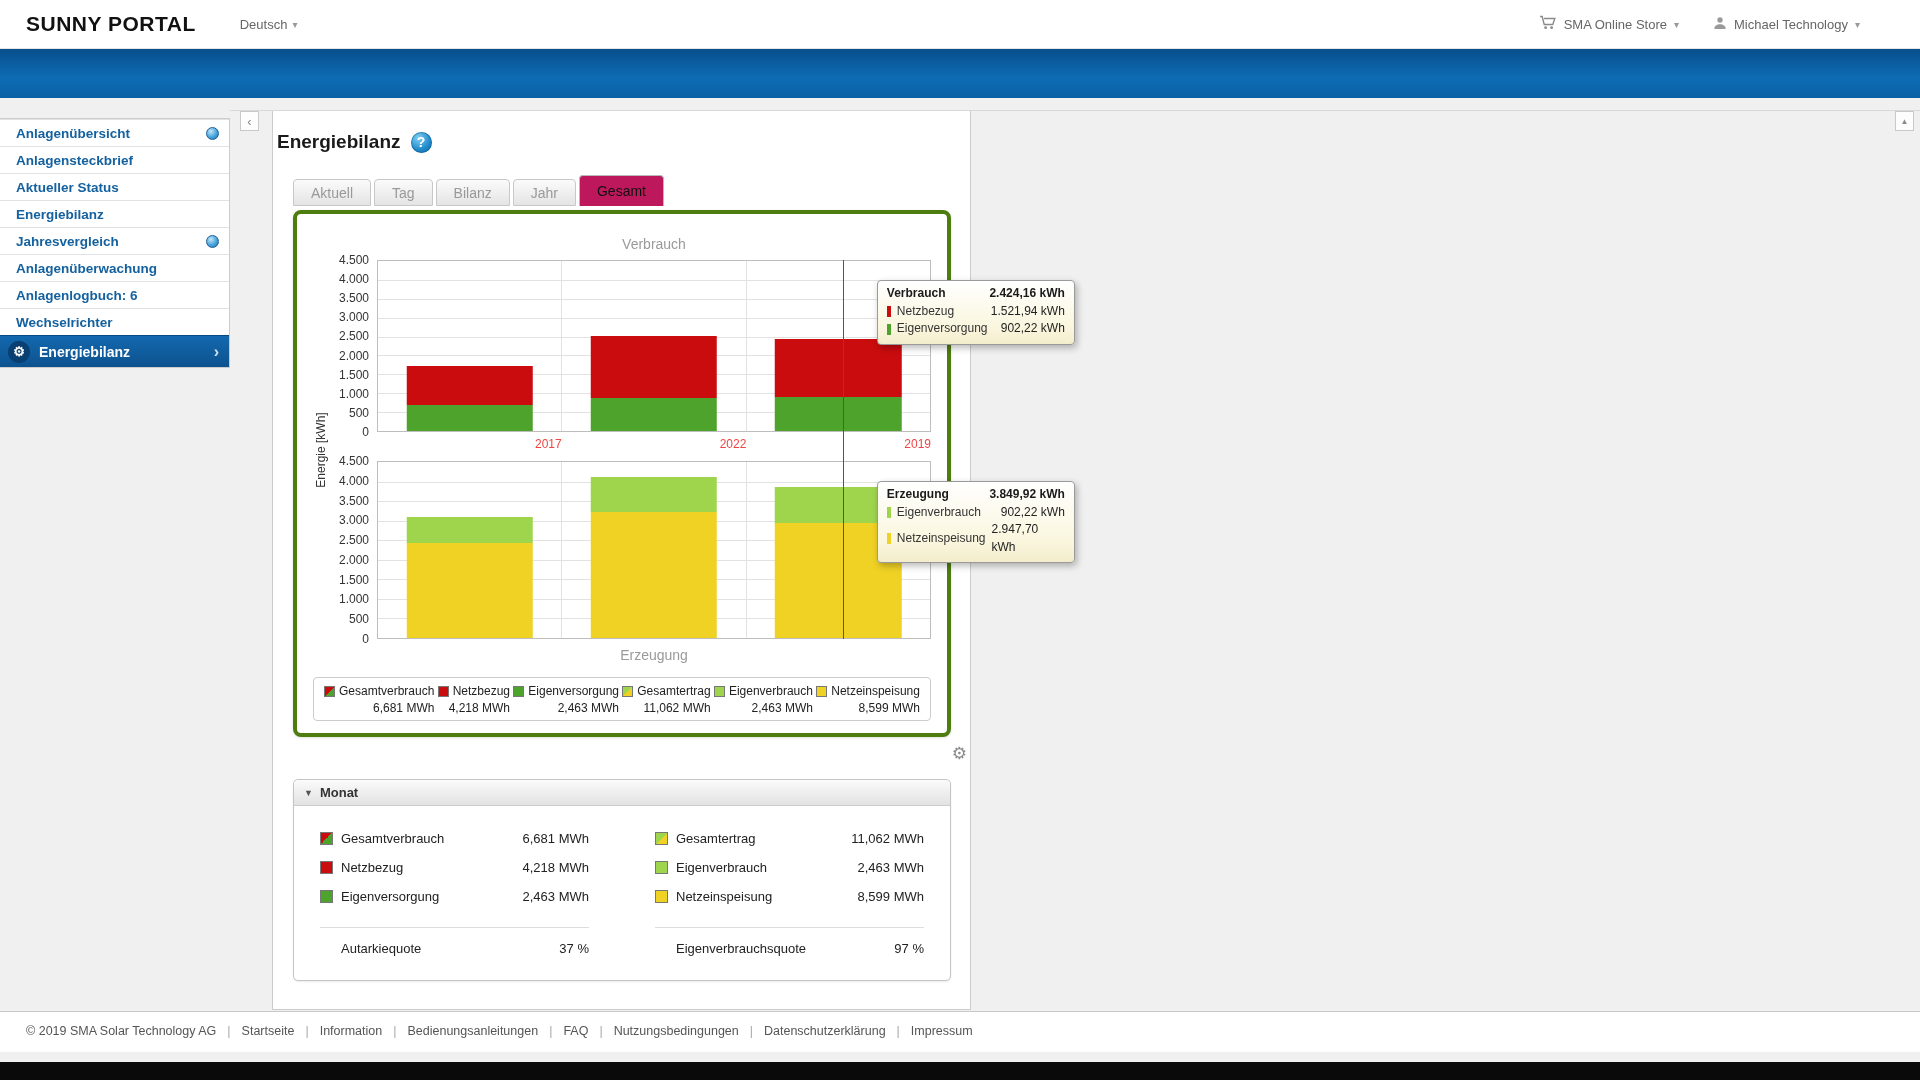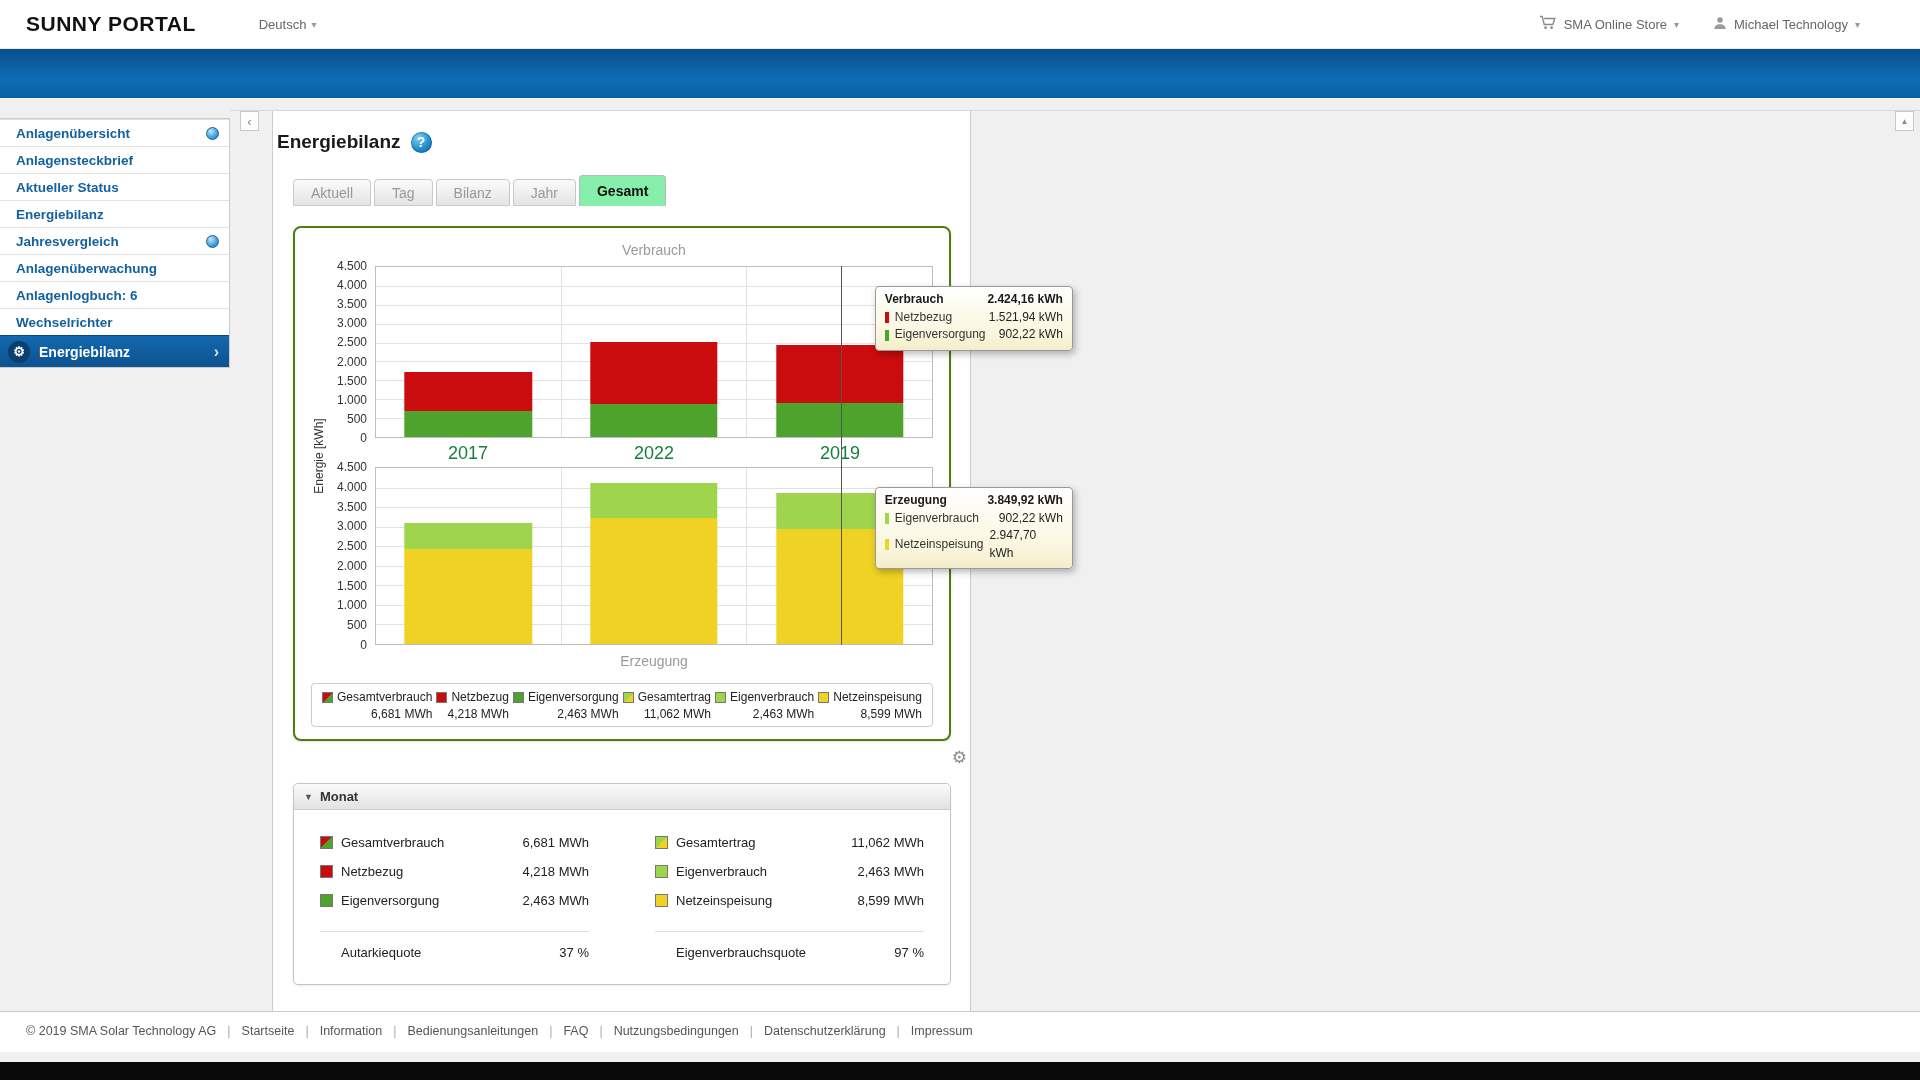--- a/index.html
+++ b/index.html
@@ -5,21 +5,21 @@
   * { box-sizing: border-box; margin: 0; padding: 0; }
   html, body { width: 1920px; height: 1080px; overflow: hidden; }
   body {
     font-family: "Liberation Sans", sans-serif;
     display: flex; flex-direction: column;
     background: #f0f0f0; color: #222;
   }
   
   .topbar {
     height: 49px; background: #fff; display: flex; align-items: center;
-    padding: 0 26px; flex: none; border-bottom: 1px solid #e5e5e5; gap: 19px;
+    padding: 0 26px; flex: none; border-bottom: 1px solid #e5e5e5;
   }
   .logo { font-size: 21px; font-weight: bold; letter-spacing: .5px; color: #111; }
   .lang { margin-left: 44px; font-size: 13px; color: #666; display: flex; align-items: center; gap: 5px; cursor: pointer; }
   .topbar-right { margin-left: auto; display: flex; align-items: center; gap: 34px; margin-right: 34px; }
   .top-link { display: flex; align-items: center; gap: 7px; font-size: 13px; color: #666; cursor: pointer; }
   .caret { font-size: 10px; color: #999; }
   
   .banner { height: 49px; flex: none; background: linear-gradient(180deg, #084f8d 0%, #0e6cb4 60%, #0b60a4 100%); }
   
   .middle { flex: 1 1 auto; display: flex; background: #f0f0f0; overflow: hidden; }
@@ -78,27 +78,27 @@
     box-shadow: inset 0 0 0 1px rgba(0,60,110,.35);
   }
   
   .tabs { display: flex; align-items: flex-end; gap: 3px; margin: 22px 0 0 20px; }
   .tab {
     height: 27px; line-height: 26px; padding: 0 17px; font-size: 14px; color: #999;
     background: linear-gradient(180deg, #fbfbfb, #e4e4e4); border: 1px solid #c8c8c8;
     border-radius: 4px 4px 0 0; cursor: pointer;
   }
   .tab.active {
-    height: 31px; line-height: 30px; background: #86efac; border: 1px solid #b9b9b9; border-bottom: none;
-    color: #111; font-weight: bold; text-align: center;
+    height: 31px; line-height: 30px; background: #be185d; border: 1px solid #b9b9b9; border-bottom: none;
+    color: #111; font-weight: normal; text-align: center;
   }
   
   .chart-panel {
-    width: 658px; margin: 20px 0 0 20px; background: #fff;
-    border: 2px solid #4d7c0f; border-radius: 8px; padding: 14px 16px 12px;
+    width: 658px; margin: 4px 0 0 20px; background: #fff;
+    border: 4px solid #4d7c0f; border-radius: 8px; padding: 22px 16px 12px;
     box-shadow: 0 1px 3px rgba(0,0,0,.12);
   }
   .chart-title { text-align: center; padding-left: 64px; color: #9a9a9a; font-size: 14px; }
   .chart-title.top { margin-bottom: 8px; }
   .chart-title.bottom { margin-top: 8px; }
   .charts-wrap { position: relative; }
   .chart-block { display: flex; }
   .gutter { width: 64px; position: relative; flex: none; }
   .yticks { position: absolute; left: 0; top: 0; right: 0; bottom: 0; }
   .ytick { position: absolute; right: 8px; transform: translateY(-50%); font-size: 12px; color: #333; white-space: nowrap; }
@@ -107,21 +107,21 @@
   [data-chart="1"] .plot { height: 178px; }
   .gridline { position: absolute; left: 0; right: 0; height: 1px; background: #e2e2e2; }
   .cat { flex: 1; position: relative; }
   .cat + .cat { border-left: 1px solid #e2e2e2; }
   .bar { position: absolute; left: 50%; bottom: 0; transform: translateX(-50%); width: 69%; height: 100%;
          display: flex; flex-direction: column-reverse; z-index: 1; cursor: pointer; }
   .seg { width: 100%; }
   .xlabels-row { display: flex; height: 29px; }
   .gutter-sp { width: 64px; flex: none; }
   .xlabels { flex: 1; display: flex; }
-  .xlabels div { flex: 1; text-align: center; font-size: 18px; color: #15803d; padding-top: 5px; }
+  .xlabels div { flex: 1; text-align: right; font-size: 12px; color: #ef4444; padding-top: 5px; }
   .ylabel { position: absolute; left: 8px; top: 50%; transform: translate(-50%, -50%) rotate(-90deg);
             font-size: 12px; color: #333; white-space: nowrap; }
   .cursor-line { position: absolute; width: 1px; background: #555; z-index: 5; }
   .tooltip {
     position: absolute; z-index: 6; width: 198px; padding: 5px 9px 6px;
     background: linear-gradient(180deg, #ffffff 0%, #faf6dd 75%, #f3edcc 100%);
     border: 1px solid #9a9a9a; border-radius: 4px; box-shadow: 2px 3px 7px rgba(0,0,0,.28);
     font-size: 12px;
   }
   .tt-title { display: flex; justify-content: space-between; font-weight: bold; color: #1a1a1a; margin-bottom: 3px; }

